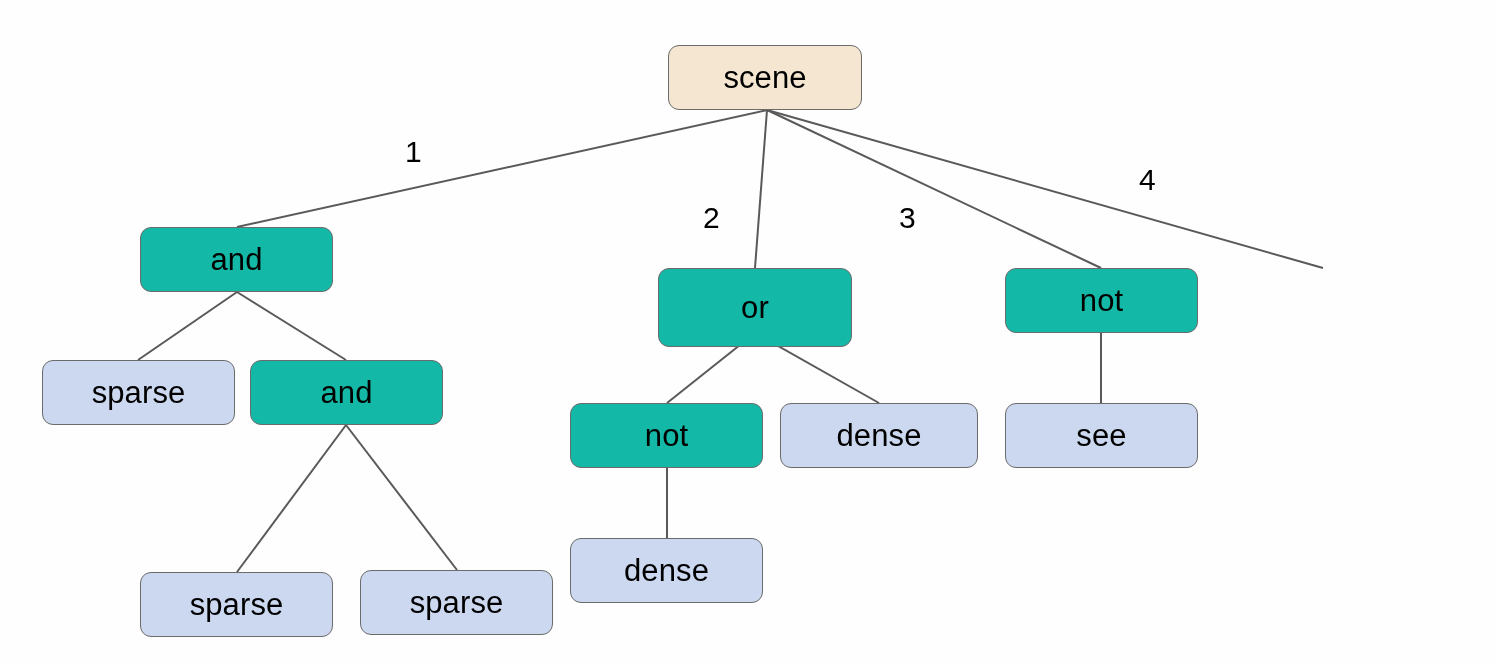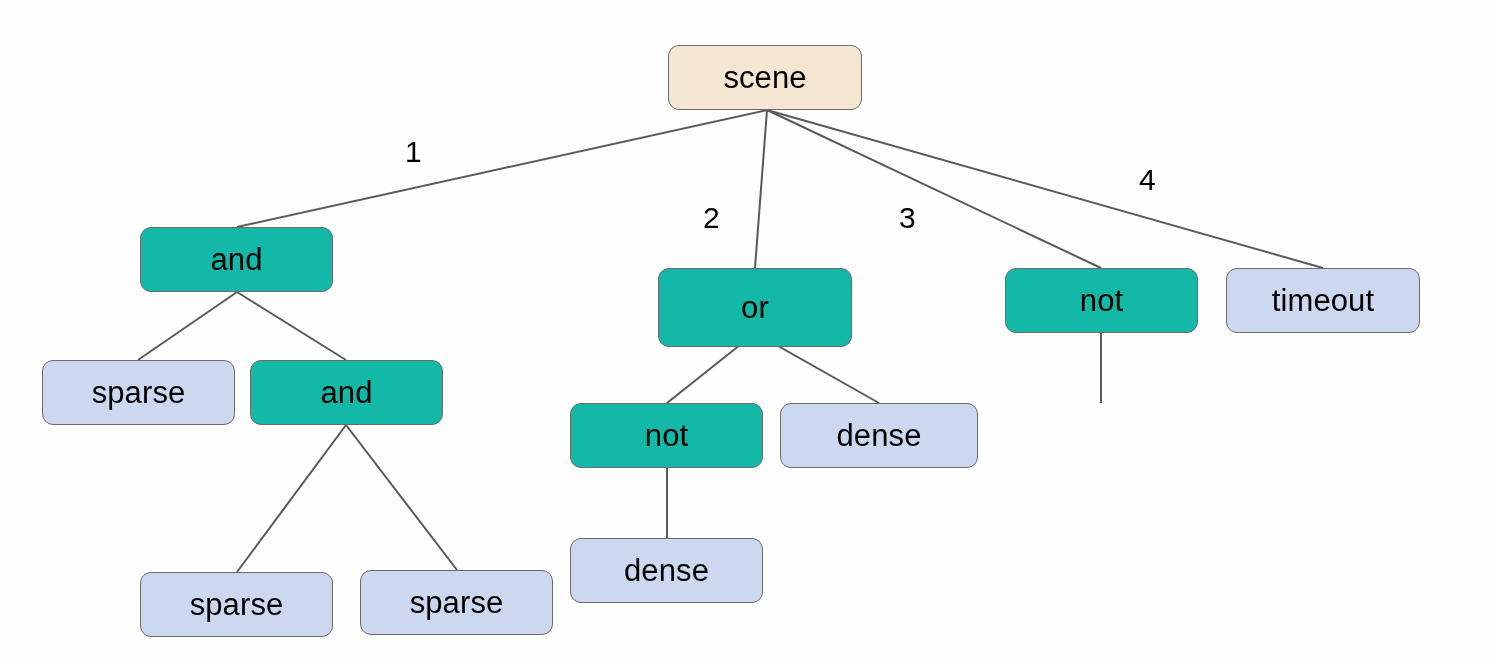--- a/index.html
+++ b/index.html
@@ -64,25 +64,25 @@
       <line x1="346" y1="425" x2="457" y2="570" stroke="#595959" stroke-width="2"></line>
       <line x1="755" y1="333" x2="667" y2="403" stroke="#595959" stroke-width="2"></line>
       <line x1="755" y1="333" x2="879" y2="403" stroke="#595959" stroke-width="2"></line>
       <line x1="667" y1="468" x2="667" y2="538" stroke="#595959" stroke-width="2"></line>
       <line x1="1101" y1="333" x2="1101" y2="403" stroke="#595959" stroke-width="2"></line>
     </svg>
 <div class="node node-root" style="left: 668px; top: 45px; width: 194px; height: 65px;">scene</div>
     <div class="node node-op" style="left: 140px; top: 227px; width: 193px; height: 65px;">and</div>
     <div class="node node-op" style="left: 658px; top: 268px; width: 194px; height: 79px;">or</div>
     <div class="node node-op" style="left: 1005px; top: 268px; width: 193px; height: 65px;">not</div>
-    <div class="node node-leaf" style="left: 1226px; top: 268px; width: 194px; height: 65px;">timeout</div>
     <div class="node node-leaf" style="left: 42px; top: 360px; width: 193px; height: 65px;">sparse</div>
     <div class="node node-op" style="left: 250px; top: 360px; width: 193px; height: 65px;">and</div>
     <div class="node node-op" style="left: 570px; top: 403px; width: 193px; height: 65px;">not</div>
     <div class="node node-leaf" style="left: 780px; top: 403px; width: 198px; height: 65px;">dense</div>
+    <div class="node node-leaf" style="left: 1005px; top: 403px; width: 193px; height: 65px;">see</div>
     <div class="node node-leaf" style="left: 570px; top: 538px; width: 193px; height: 65px;">dense</div>
     <div class="node node-leaf" style="left: 140px; top: 572px; width: 193px; height: 65px;">sparse</div>
     <div class="node node-leaf" style="left: 360px; top: 570px; width: 193px; height: 65px;">sparse</div>
     <div class="edge-label" style="left: 405px; top: 137px;">1</div>
     <div class="edge-label" style="left: 703px; top: 203px;">2</div>
     <div class="edge-label" style="left: 899px; top: 203px;">3</div>
     <div class="edge-label" style="left: 1139px; top: 165px;">4</div>
   </div>
 
 </body></html>

